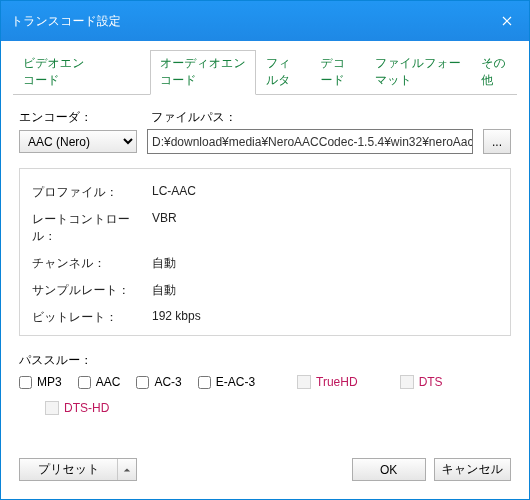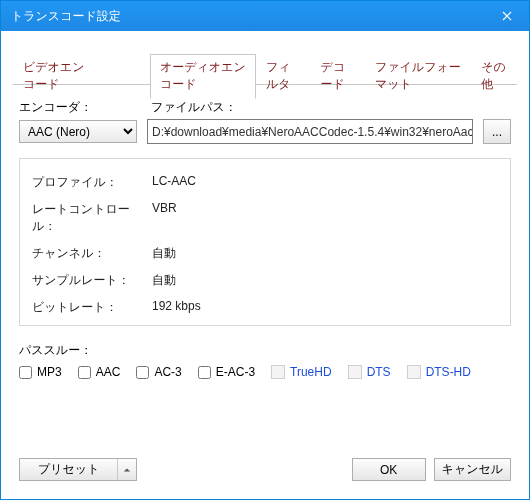--- a/index.html
+++ b/index.html
@@ -1,40 +1,40 @@
 <!DOCTYPE html>
 <html><head>
 <meta charset="utf-8">
 <style>
   html, body { margin:0; padding:0; font-family:"Meiryo","Yu Gothic UI","Segoe UI",sans-serif; font-size:12px; background:#fff; }
   .window { width:530px; height:500px; box-sizing:border-box; display:flex; flex-direction:column; border:1px solid #0a84d8; box-shadow:0 8px 24px rgba(0,0,0,0.25); }
-  .titlebar { height:30px; background:#1e88e5; background:linear-gradient(#2196f3,#1e88e5); color:#fff; display:flex; align-items:center; padding:0 0 0 10px; }
+  .titlebar { height:40px; background:#1e88e5; background:linear-gradient(#2196f3,#1e88e5); color:#fff; display:flex; align-items:center; padding:0 0 0 10px; }
   .titlebar .title { flex:1; font-size:12px; }
   .titlebar .close { width:44px; height:30px; display:flex; align-items:center; justify-content:center; }
   .titlebar .close svg { width:10px; height:10px; stroke:#fff; stroke-width:1.2; }
   .client { flex:1; padding:8px 12px 12px 12px; display:flex; flex-direction:column; background:#fff; }
   .tabs { display:flex; border-bottom:1px solid #c9c9c9; }
-  .tab { padding:4px 9px 5px 9px; border:1px solid transparent; border-bottom:none; margin-right:0px; position:relative; top:15px; color:#7f1d1d; }
+  .tab { padding:4px 9px 5px 9px; border:1px solid transparent; border-bottom:none; margin-right:0px; position:relative; top:1px; color:#15803d; }
   .tab.active { border-color:#c9c9c9; background:#fff; border-bottom:1px solid #fff;margin-left:48px; }
   .pane { flex:1; display:flex; flex-direction:column; padding:14px 6px 6px 6px; }
   .row1 { display:flex; align-items:center; gap:10px; }
   .row0 { display:flex; margin-bottom:3px; }
   .row0 .c1 { width:132px; }
   select.enc { width:118px; height:23px; border:1px solid #adadad; background:linear-gradient(#fdfdfd,#eaeaea); font:inherit; padding-left:4px; }
   .filepath { flex:1; height:21px; border:1px solid #7a7a7a; padding:1px 4px; color:#333; overflow:hidden; white-space:nowrap; text-overflow:clip; display:flex; align-items:center; }
   .browse { width:26px; height:23px; border:1px solid #adadad; background:linear-gradient(#fdfdfd,#e6e6e6); display:flex; align-items:center; justify-content:center; }
   .group { border:1px solid #d6d6d6; margin-top:14px; padding:10px 12px 4px 12px; }
   .kv { display:flex; padding:5px 0; }
   .kv .k { width:120px; color:#222; }
   .kv .v { color:#222; }
   .passlabel { margin-top:16px; margin-bottom:6px; }
   .checks { display:flex; flex-wrap:wrap; gap:12px 16px; align-items:center; }
   .chk { display:flex; align-items:center; gap:5px; }
   .chk input[type=checkbox] { width:13px; height:13px; margin:0; }
-  .chk.disabled { color:#1d4ed8; }
+  .chk.disabled { color:#be185d;margin-left:26px; }
   .chk.disabled .box { width:12px; height:12px; border:1px solid #cfcfcf; background:#f4f4f4; display:inline-block; }
   .spacer { flex:1; }
   .buttons { display:flex; gap:8px; align-items:center; margin-top:17px; }
   .btn { height:23px; border:1px solid #adadad; background:linear-gradient(#fdfdfd,#e6e6e6); display:flex; align-items:center; justify-content:center; padding:0 7px; min-width:74px; box-sizing:border-box; }
   .btn.split { padding:0; min-width:0; }
   .btn.split .main { padding:0 18px; }
   .btn.split .arrow { border-left:1px solid #c9c9c9; width:18px; height:100%; display:flex; align-items:center; justify-content:center; }
   .btn.split .arrow svg { width:8px; height:8px; fill:#555; }
 </style>
 </head>

